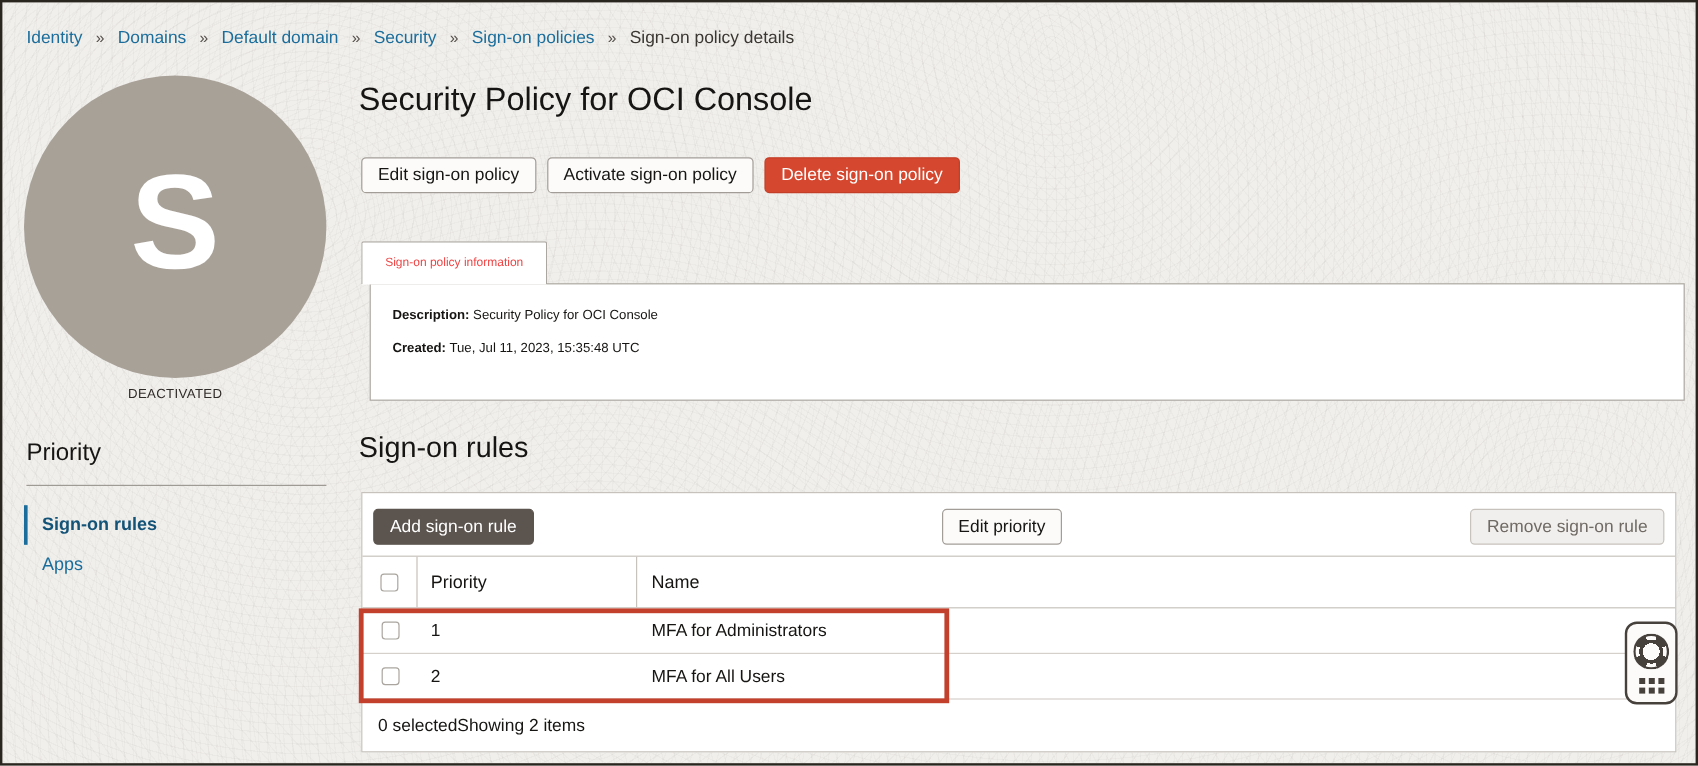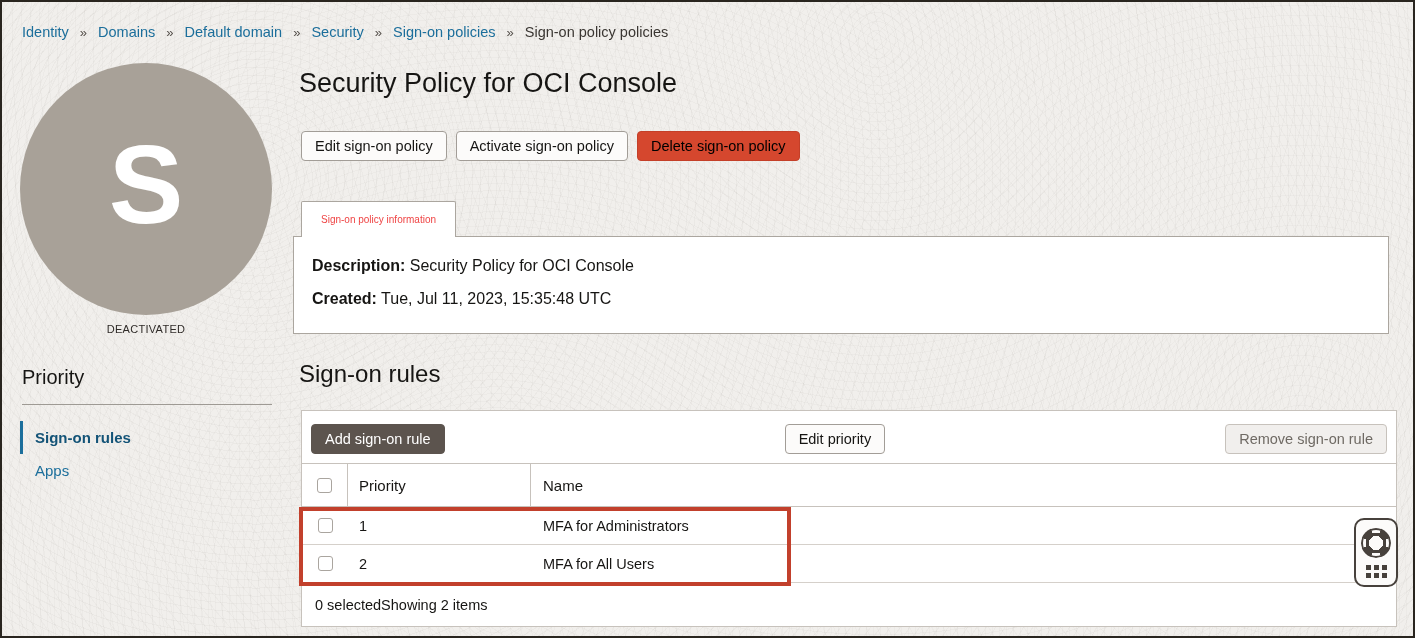--- a/index.html
+++ b/index.html
@@ -72,38 +72,38 @@
   }
   .actions { position:absolute; left:299px; top:129px; display:flex; gap:9px; }
   .btn {
     display:inline-flex; align-items:center; justify-content:center;
     height:30px; padding:0 13px; font-size:14.5px;
     font-family:"Liberation Sans", sans-serif;
     background:#fcfbfa; color:#161513;
     border:1px solid #a29d97; border-radius:4px; cursor:pointer;
     white-space:nowrap;
   }
-  .btn.danger { background:#d5472e; border-color:#c43f28; color:#000000;text-align:right; }
+  .btn.danger { background:#d5472e; border-color:#c43f28; color:#ffffff;text-align:right; }
   .btn.dark { background:#5c544e; border-color:#5c544e; color:#ffffff; }
   .btn.disabled { background:#f1efed; border-color:#c7c2bc; color:#6f6a64; cursor:default; }
 
   
   .info-tab {
     position:absolute; left:299px; top:199px;
     height:36px; padding:0 19px;
     display:inline-flex; align-items:center;
     background:#ffffff;
     border:1px solid #aba69f; border-bottom:none;
     border-radius:2px 2px 0 0;
     font-size:10px; color:#ef4444; z-index:2; cursor:pointer;
   }
   .info-panel {
-    position:absolute; left:291px; top:234px; width:1096px; height:98px;
+    position:absolute; left:306px; top:234px; width:1096px; height:98px;
     background:#ffffff; border:1px solid #aba69f;
-    padding:20px 18px; font-size:16px;
+    padding:20px 18px; font-size:11px;
   }
   .info-line { margin-bottom:15px; }
   .info-line b { font-weight:bold; }
 
   
   .section-heading {
     position:absolute; left:297px; top:358px;
     font-size:24px; font-weight:400; color:#161513;
   }
   .table-panel {
@@ -168,21 +168,21 @@
     <a>Identity</a>
     <span class="sep">»</span>
     <a>Domains</a>
     <span class="sep">»</span>
     <a>Default domain</a>
     <span class="sep">»</span>
     <a>Security</a>
     <span class="sep">»</span>
     <a>Sign-on policies</a>
     <span class="sep">»</span>
-    <span class="current">Sign-on policy policies</span>
+    <span class="current">Sign-on policy details</span>
   </nav>
 
   <div class="avatar">
     <span class="initial">S</span>
   </div>
   <div class="status-label">DEACTIVATED</div>
 
   <h2 class="resources-heading">Priority</h2>
   <div class="resources-divider"></div>
   <nav class="side-nav">

